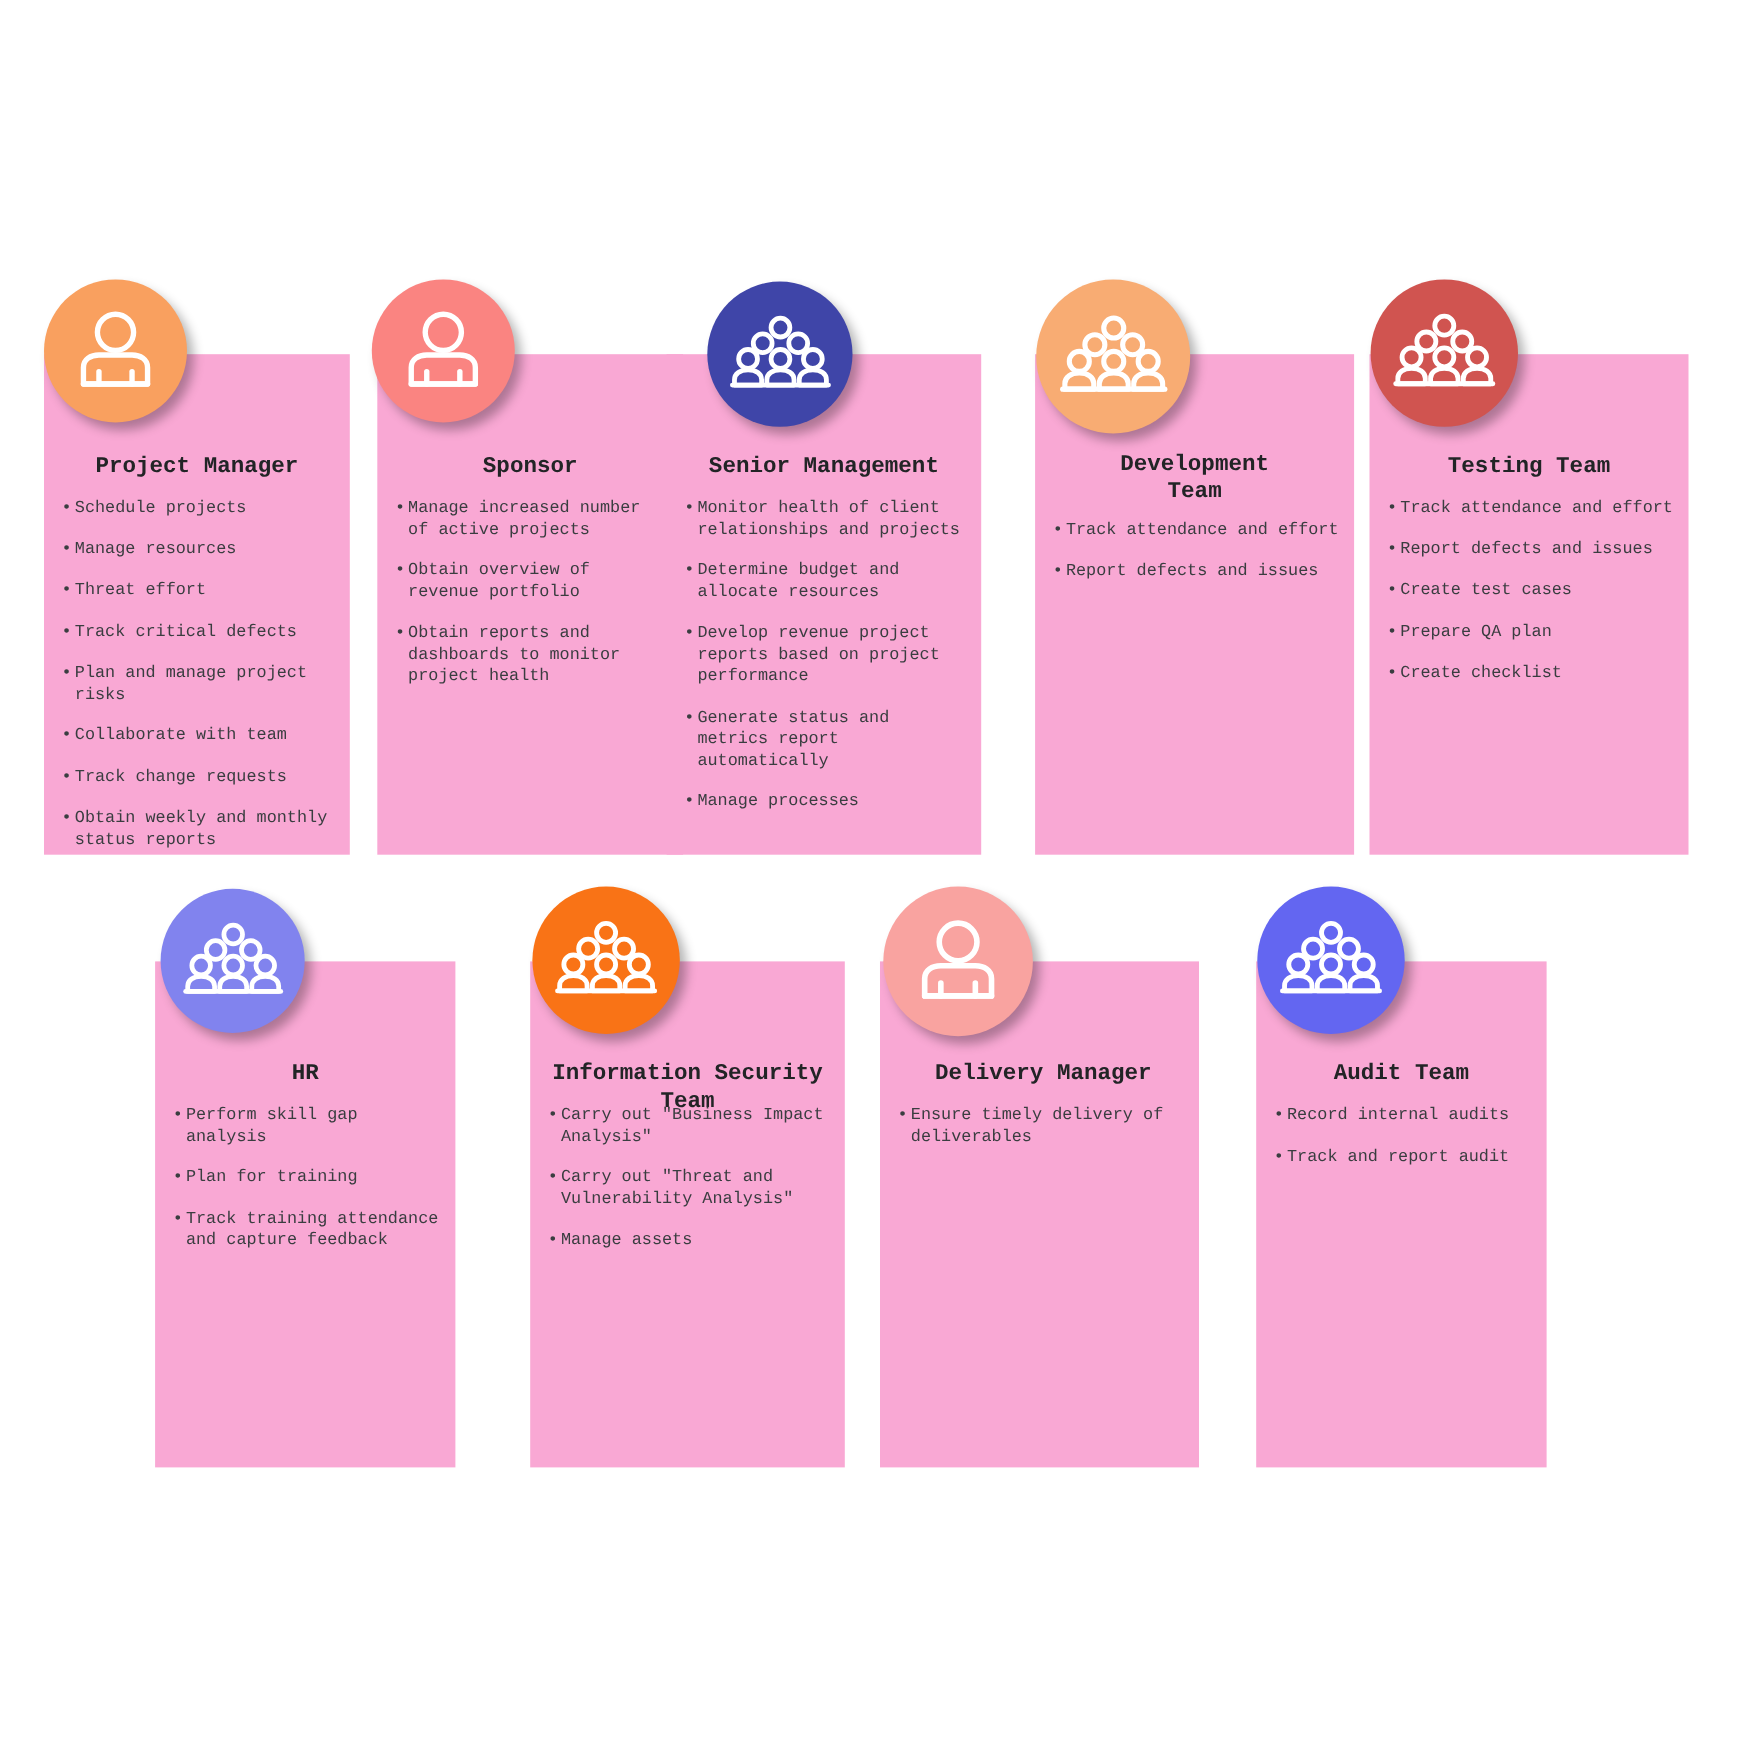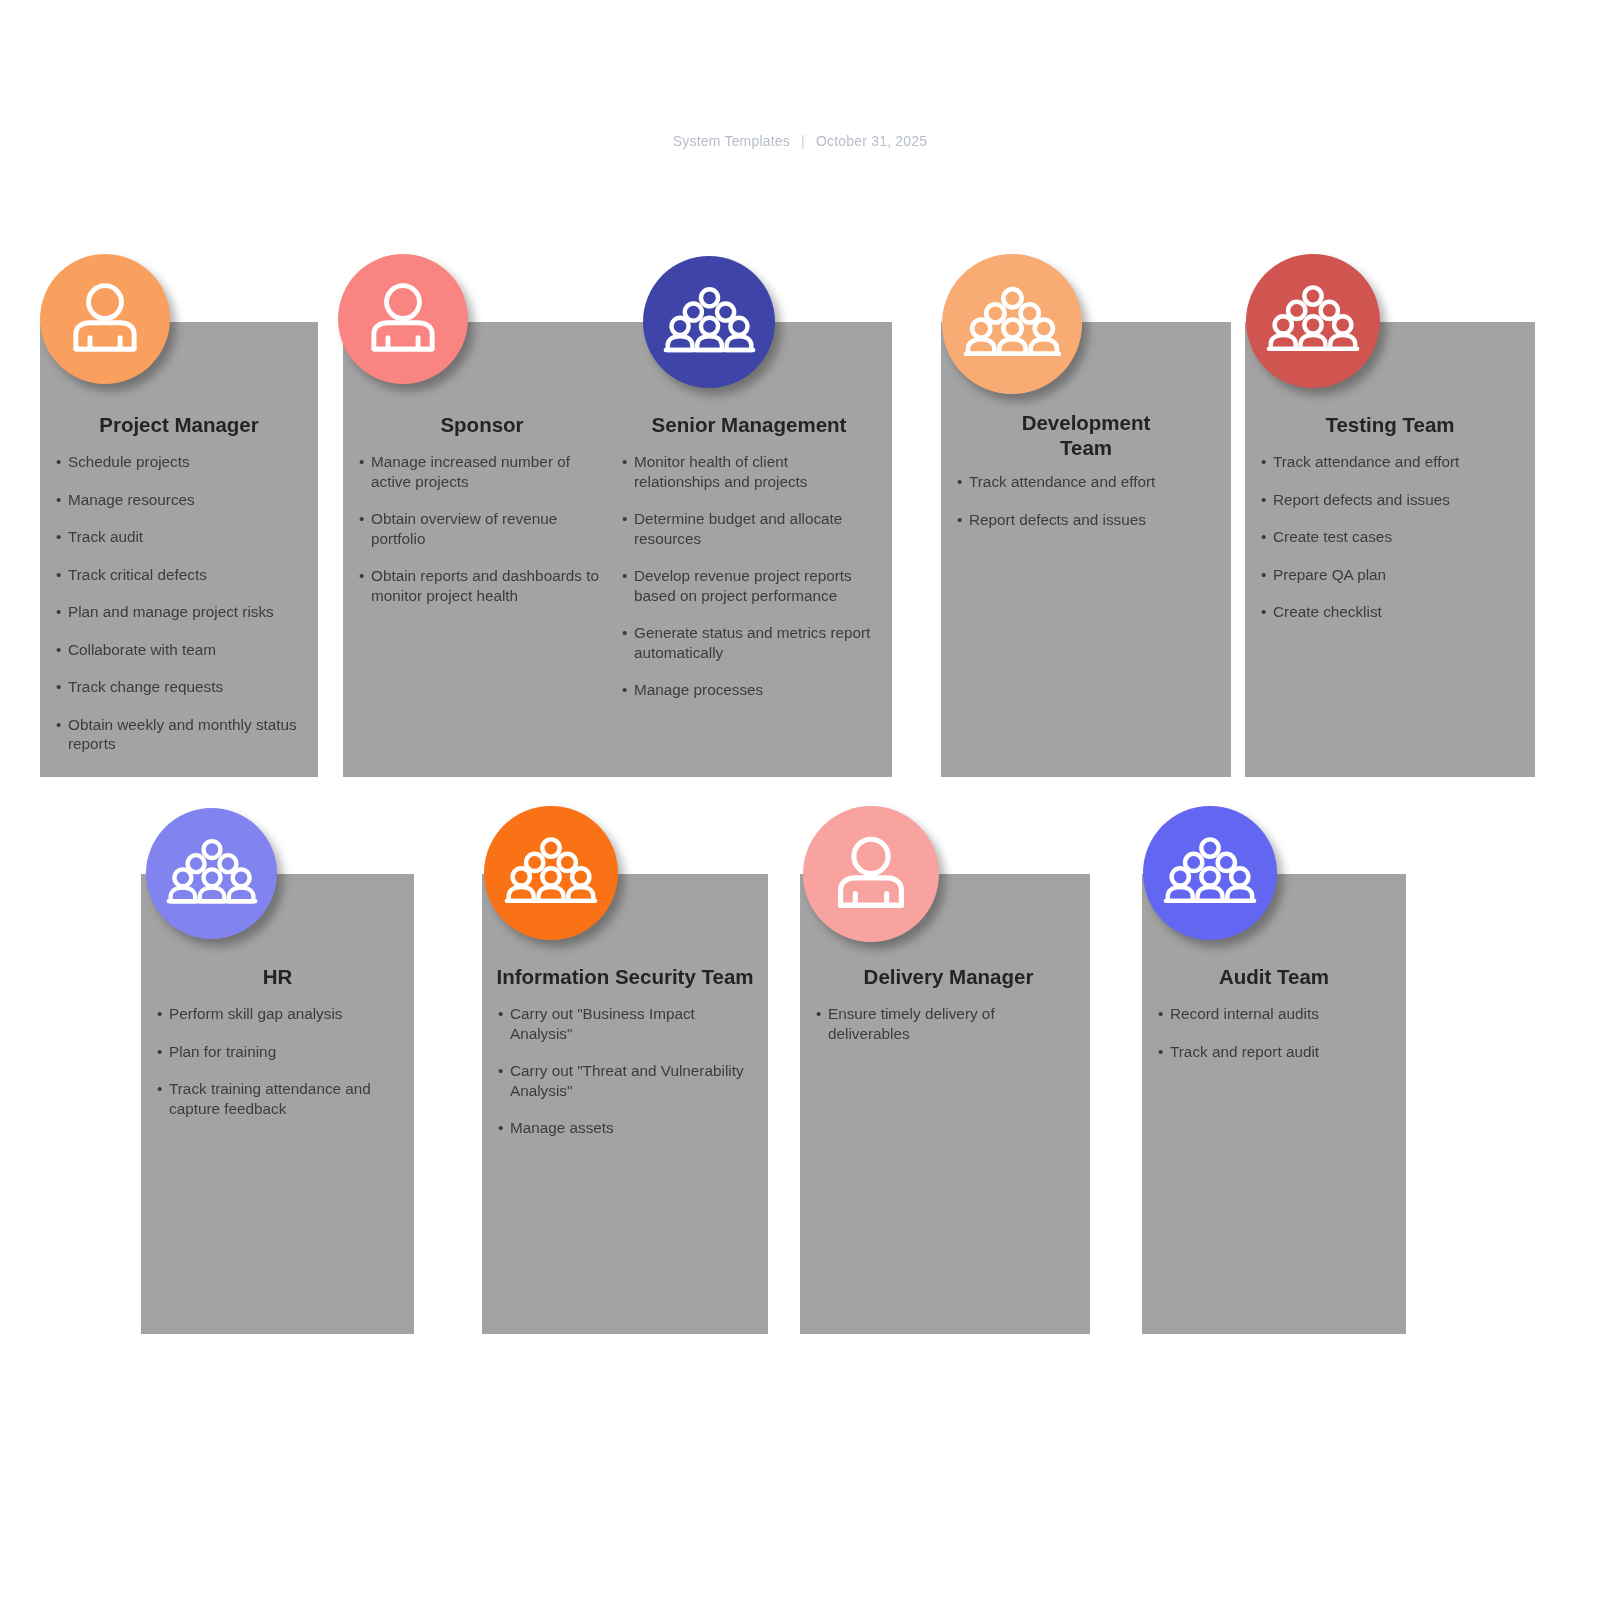--- a/index.html
+++ b/index.html
@@ -16,21 +16,21 @@
   .header{position:absolute;left:0;top:120px;width:1600px;text-align:center;}
   .title-wrap{display:inline-block;padding:0 12px 9px 12px;border-bottom:2px solid #AEB4C4;}
   .title{
     font-size:29px;font-weight:bold;color:#A8AEBE;
     letter-spacing:.2px;line-height:34px;white-space:nowrap;
   }
   .subtitle{margin-top:13px;font-size:14px;color:#B6BCC9;letter-spacing:.2px;}
   .subtitle .sep{display:inline-block;margin:0 11px;color:#CBD0DA;}
 
   
-  .card{position:absolute;background:#a3a3a3;}
+  .card{position:absolute;background:#f9a8d4;font-family:Liberation Mono, monospace;}
   .avatar{
     position:absolute;border-radius:50%;
     box-shadow:6px 7px 10px rgba(0,0,0,.30);
     display:flex;align-items:center;justify-content:center;
   }
   .avatar svg{display:block;}
   .card-title{
     position:absolute;left:0;width:100%;
     text-align:center;font-weight:bold;color:#222426;
     font-size:20.5px;line-height:25px;
@@ -43,32 +43,29 @@
     margin-bottom:18px;
   }
   .bullet .dot{position:absolute;left:0;top:0;line-height:19.5px;font-size:15.3px;color:#3A3D40;}
 </style>
 </head>
 <body>
 
 <div class="page">
 
   <div class="header">
-    <div class="subtitle">
-      <span>System Templates</span><span class="sep">|</span><span>October 31, 2025</span>
-    </div>
   </div>
 
   <div id="cards-layer">
       <div class="card" style="left: 40px; top: 322px; width: 278px; height: 455px;">
         <div class="card-title" style="top: 90px;">Project Manager</div>
         <div class="bullets" style="top: 130px;">
           <div class="bullet"><span class="dot">•</span><span>Schedule projects</span></div>
           <div class="bullet"><span class="dot">•</span><span>Manage resources</span></div>
-          <div class="bullet"><span class="dot">•</span><span>Track audit</span></div>
+          <div class="bullet"><span class="dot">•</span><span>Threat effort</span></div>
           <div class="bullet"><span class="dot">•</span><span>Track critical defects</span></div>
           <div class="bullet"><span class="dot">•</span><span>Plan and manage project risks</span></div>
           <div class="bullet"><span class="dot">•</span><span>Collaborate with team</span></div>
           <div class="bullet"><span class="dot">•</span><span>Track change requests</span></div>
           <div class="bullet"><span class="dot">•</span><span>Obtain weekly and monthly status reports</span></div>
         </div>
       </div>
       <div class="avatar" style="left: 40px; top: 254px; width: 130px; height: 130px; background: rgb(249, 160, 95);">
         <svg width="94" height="94" viewBox="0 0 100 100">
     <g fill="none" stroke="#ffffff" stroke-width="5.2" stroke-linecap="round" stroke-linejoin="round">

